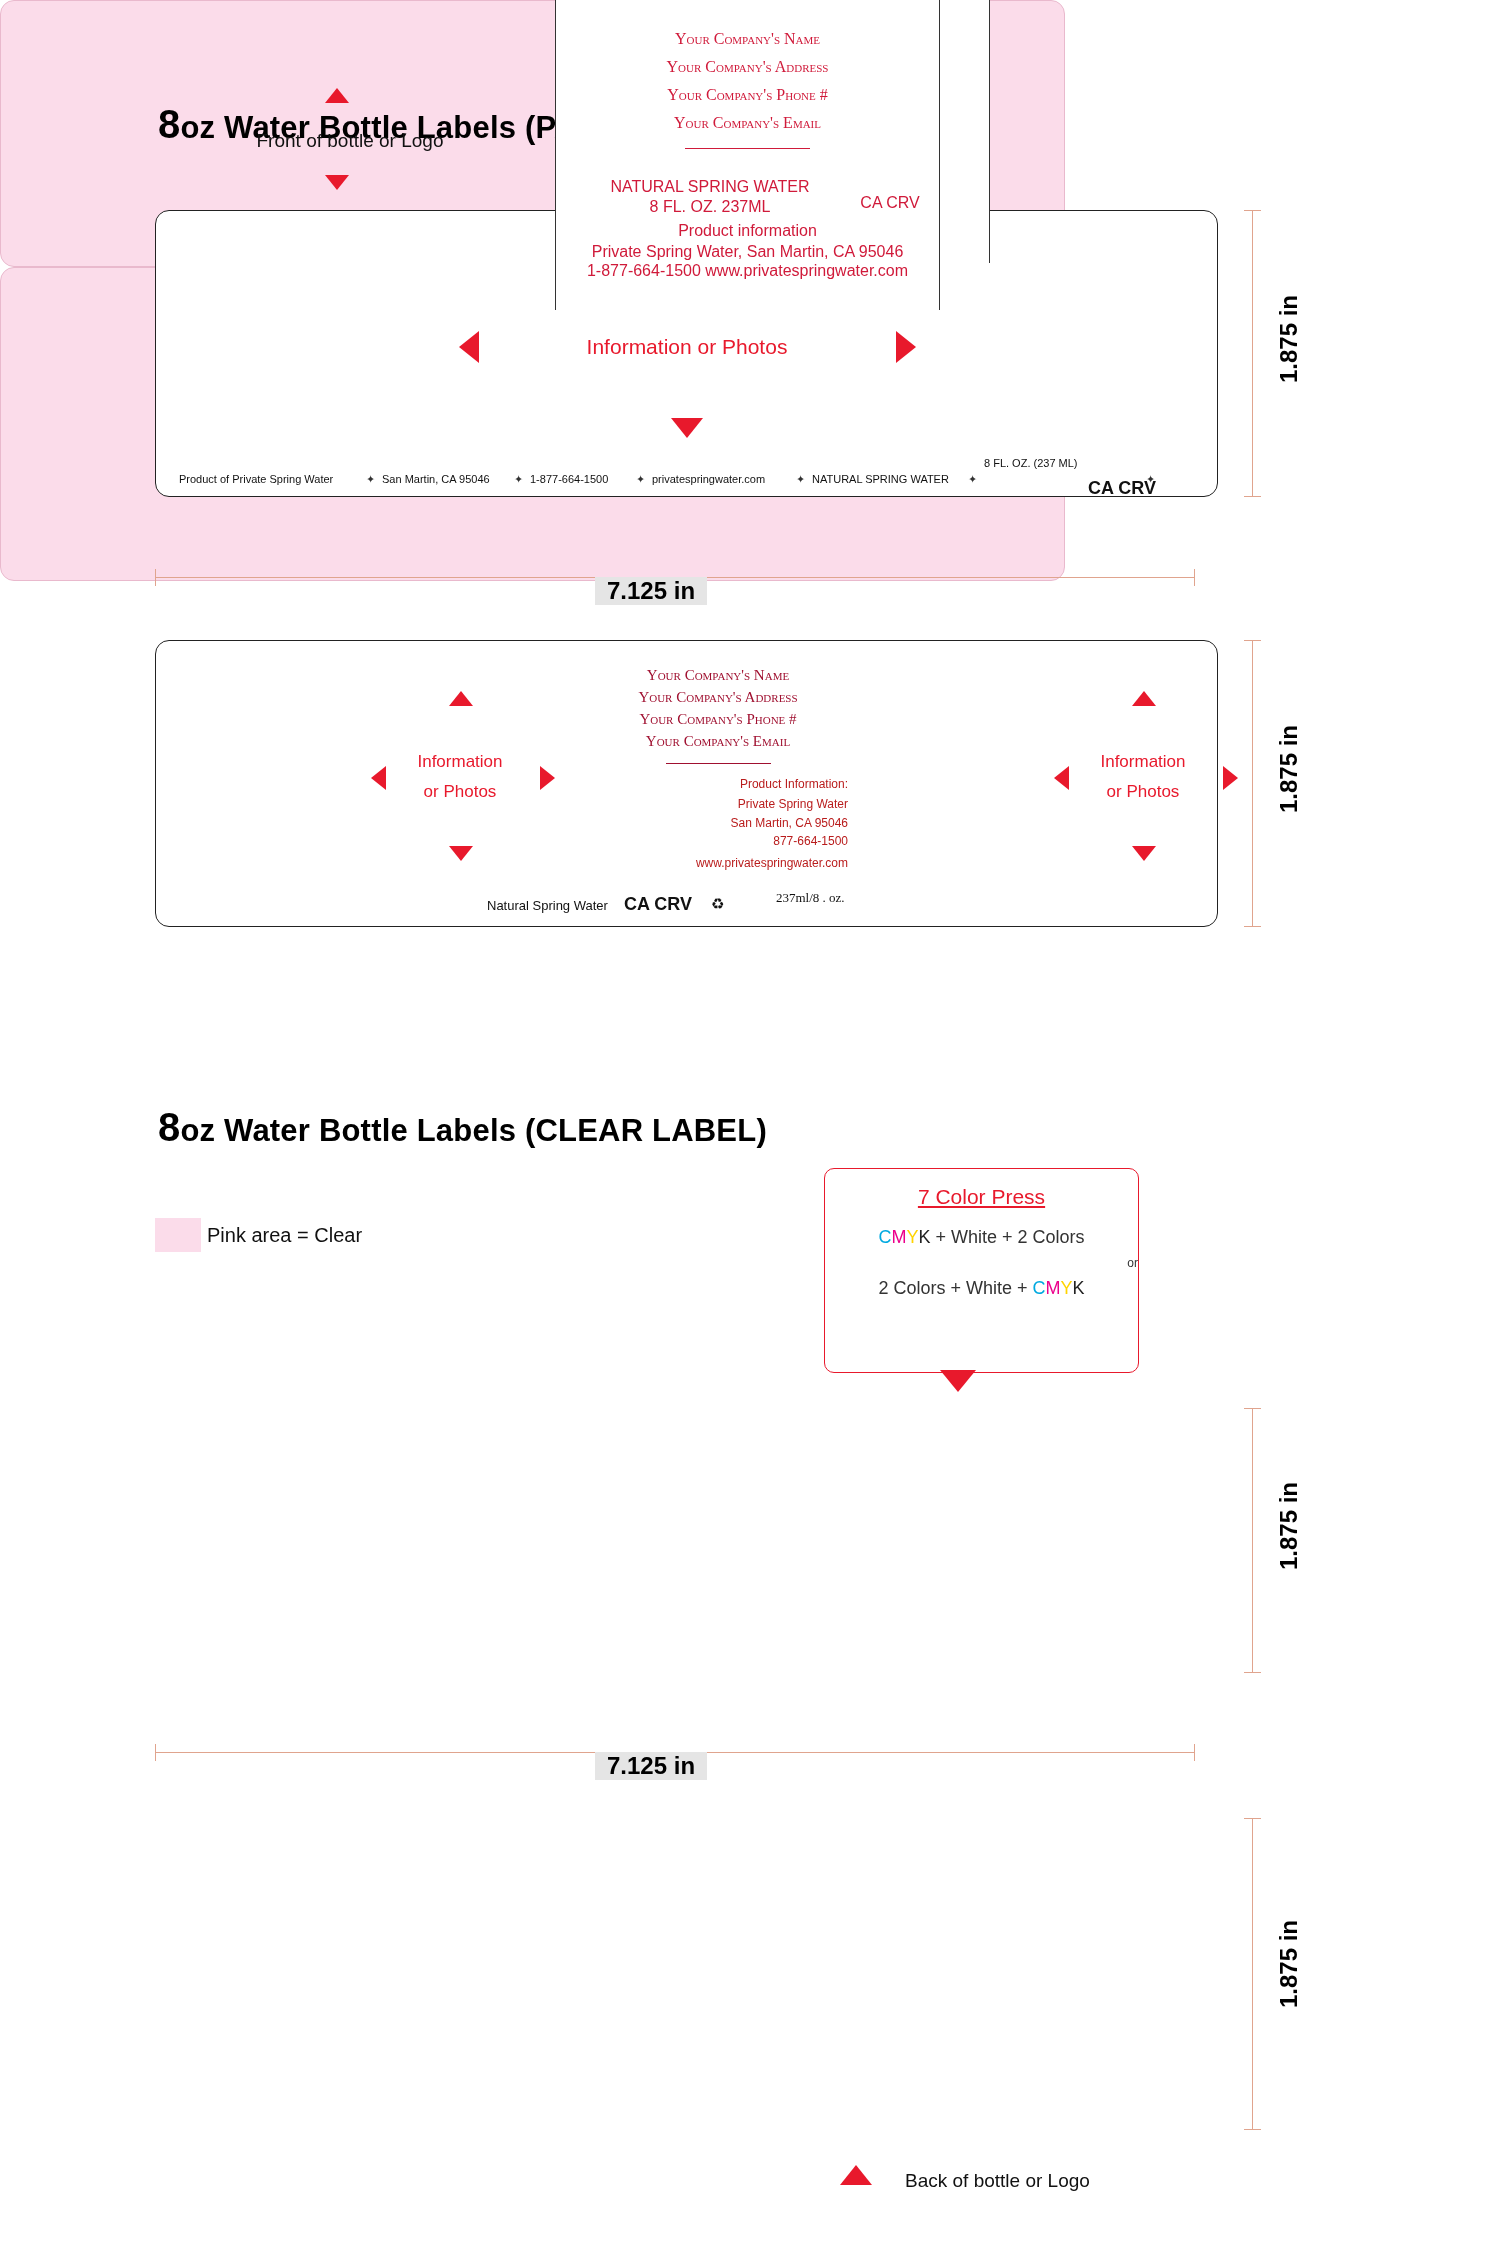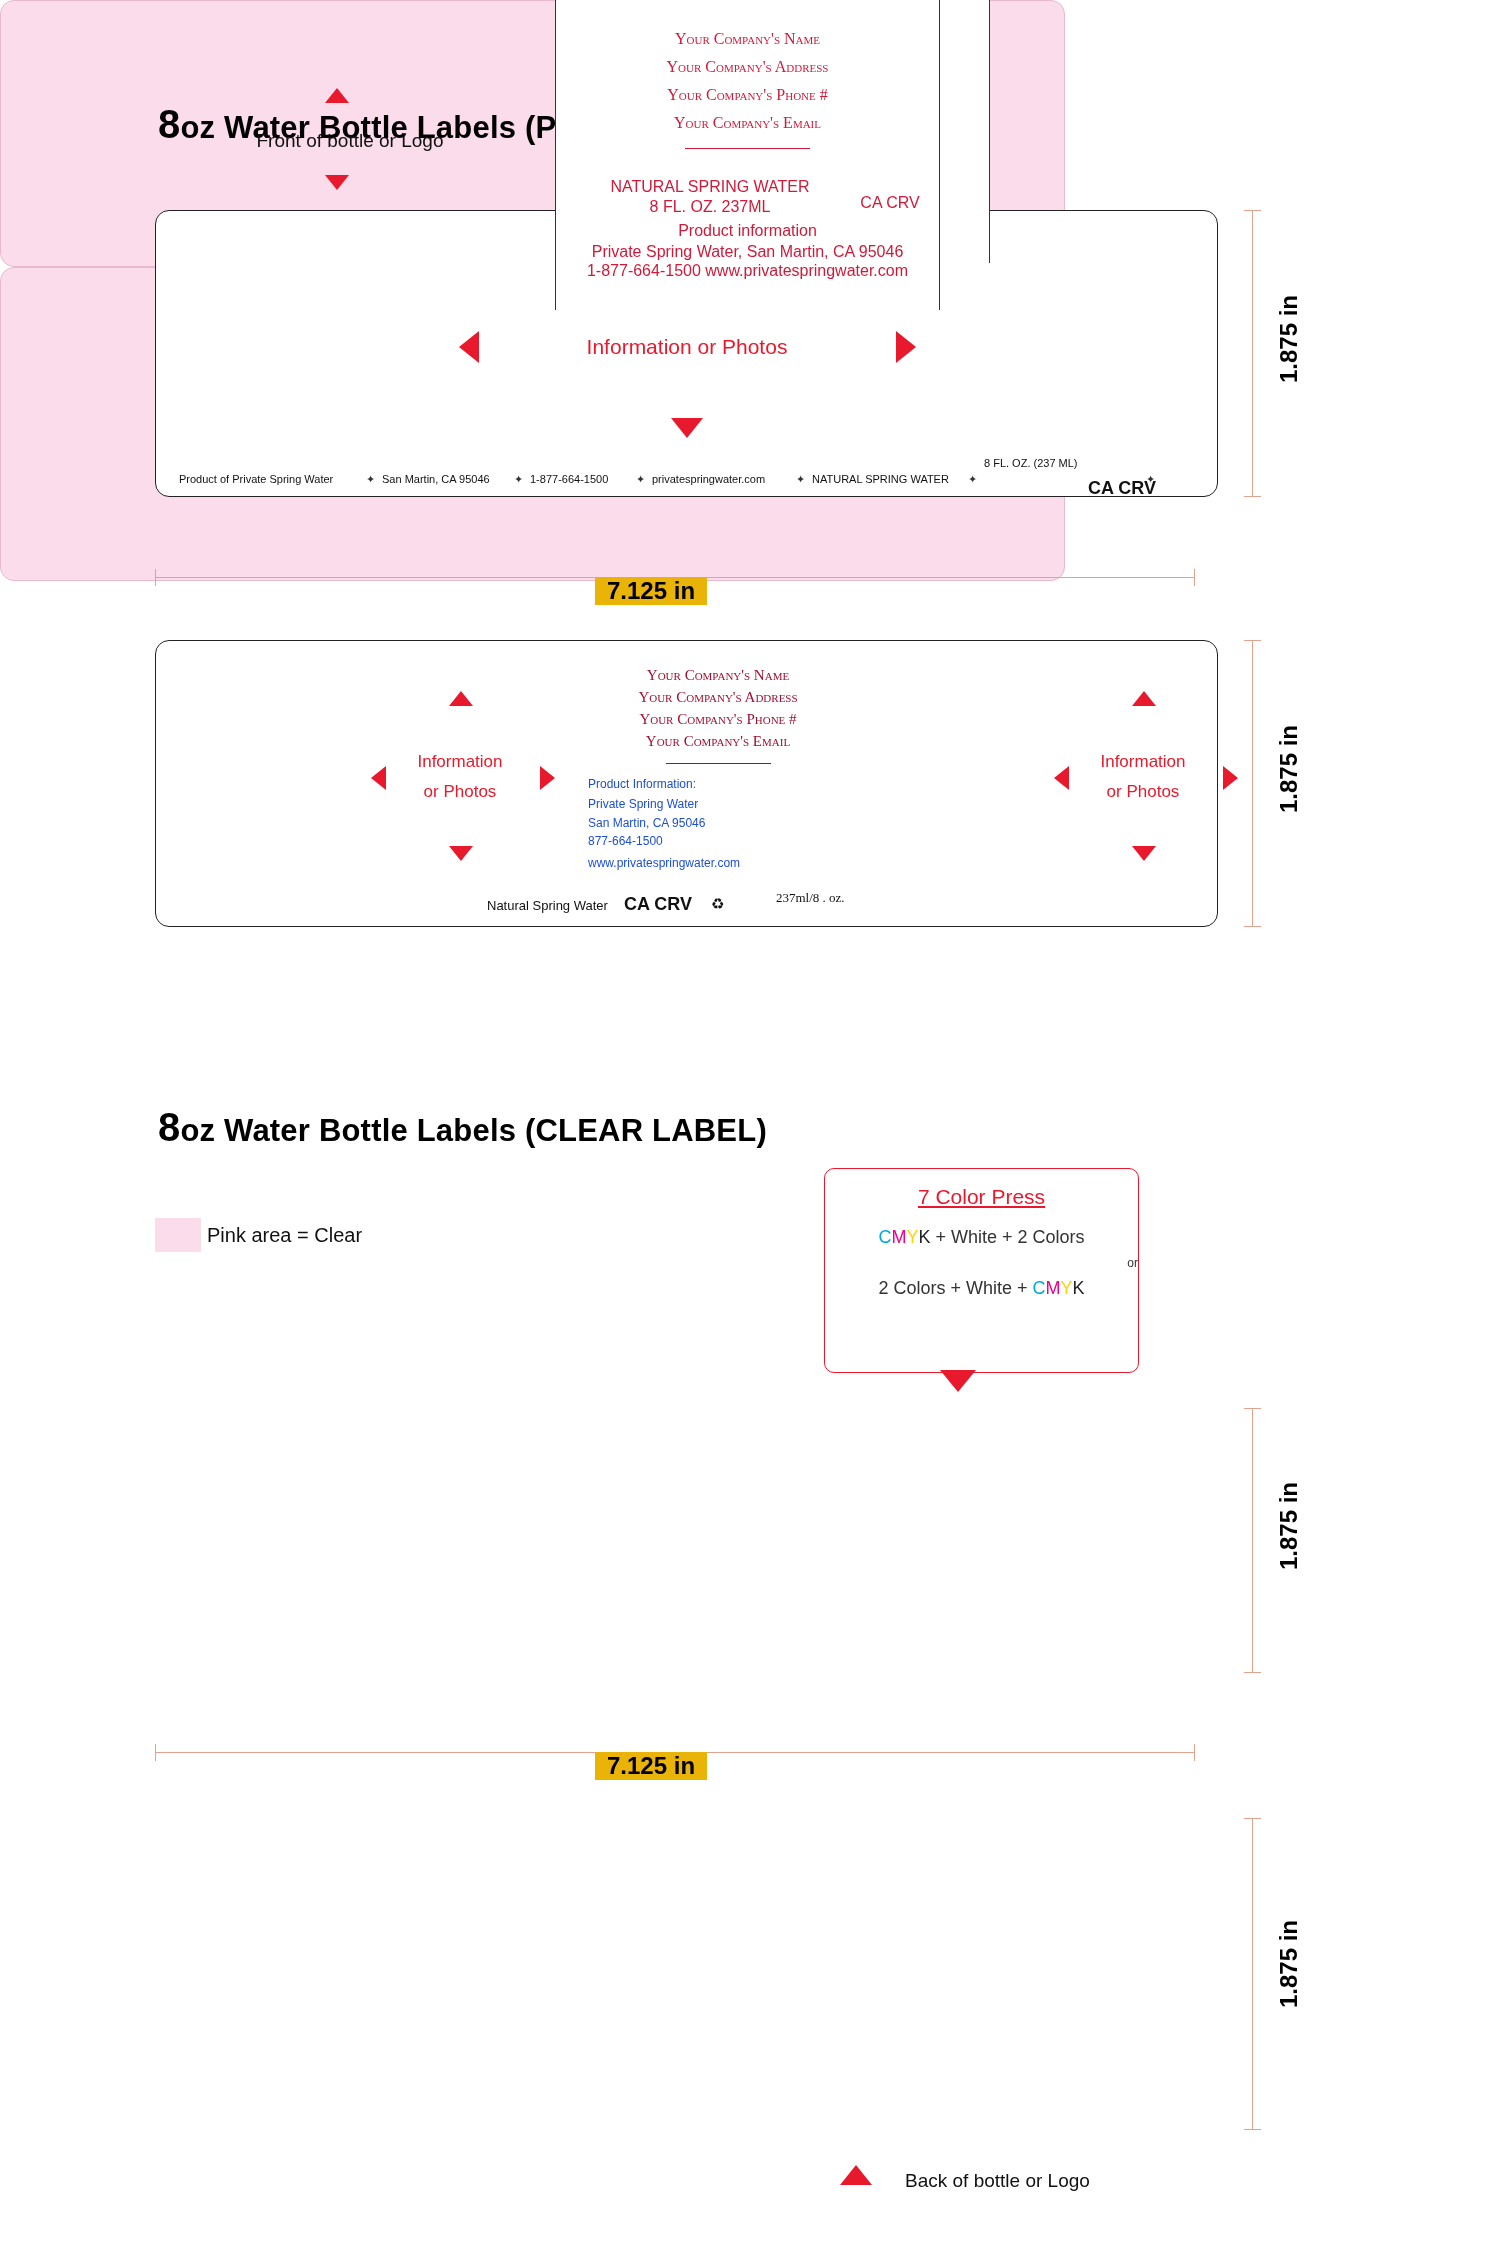--- a/index.html
+++ b/index.html
@@ -62,21 +62,21 @@
     line-height:1.25;
     white-space:nowrap;
   }
 
   
   .dim-h{position:absolute;height:1px;background:#e0a48e;}
   .dim-h .cap{position:absolute;width:1px;height:17px;background:#e0a48e;top:-8px;}
   .dim-h .cap.l{left:0;}
   .dim-h .cap.r{right:0;}
   .dim-h-label{
-    position:absolute;background:#eab308;padding:0 12px;
+    position:absolute;background:#e5e5e5;padding:0 12px;
     font-size:24px;font-weight:bold;top:-16px;
   }
   .dim-v{position:absolute;width:1px;background:#e0a48e;}
   .dim-v .cap{position:absolute;height:1px;width:17px;background:#e0a48e;left:-8px;}
   .dim-v .cap.t{top:0;}
   .dim-v .cap.b{bottom:0;}
   .dim-v-label{
     position:absolute;font-size:24px;font-weight:bold;
     transform:rotate(-90deg);transform-origin:center center;
     white-space:nowrap;
@@ -95,21 +95,21 @@
     position:absolute;text-align:center;color:#a01030;
     font-family:"Liberation Serif", serif;
     font-size:15px;line-height:1.48;
     font-variant:small-caps;
     white-space:nowrap;
   }
   .rule{
     position:absolute;height:1px;background:#a01030;
   }
   .prodinfo{
-    position:absolute;text-align:left;color:#1d4ed8;
+    position:absolute;text-align:right;color:#b91c1c;
     font-size:12px;line-height:1.45;white-space:nowrap;
   }
 
   .bottomline{position:absolute;white-space:nowrap;font-size:13px;color:#111;}
 
   
   .callout{
     position:absolute;
     border:1.5px solid #e8192c;
     border-radius:10px;

